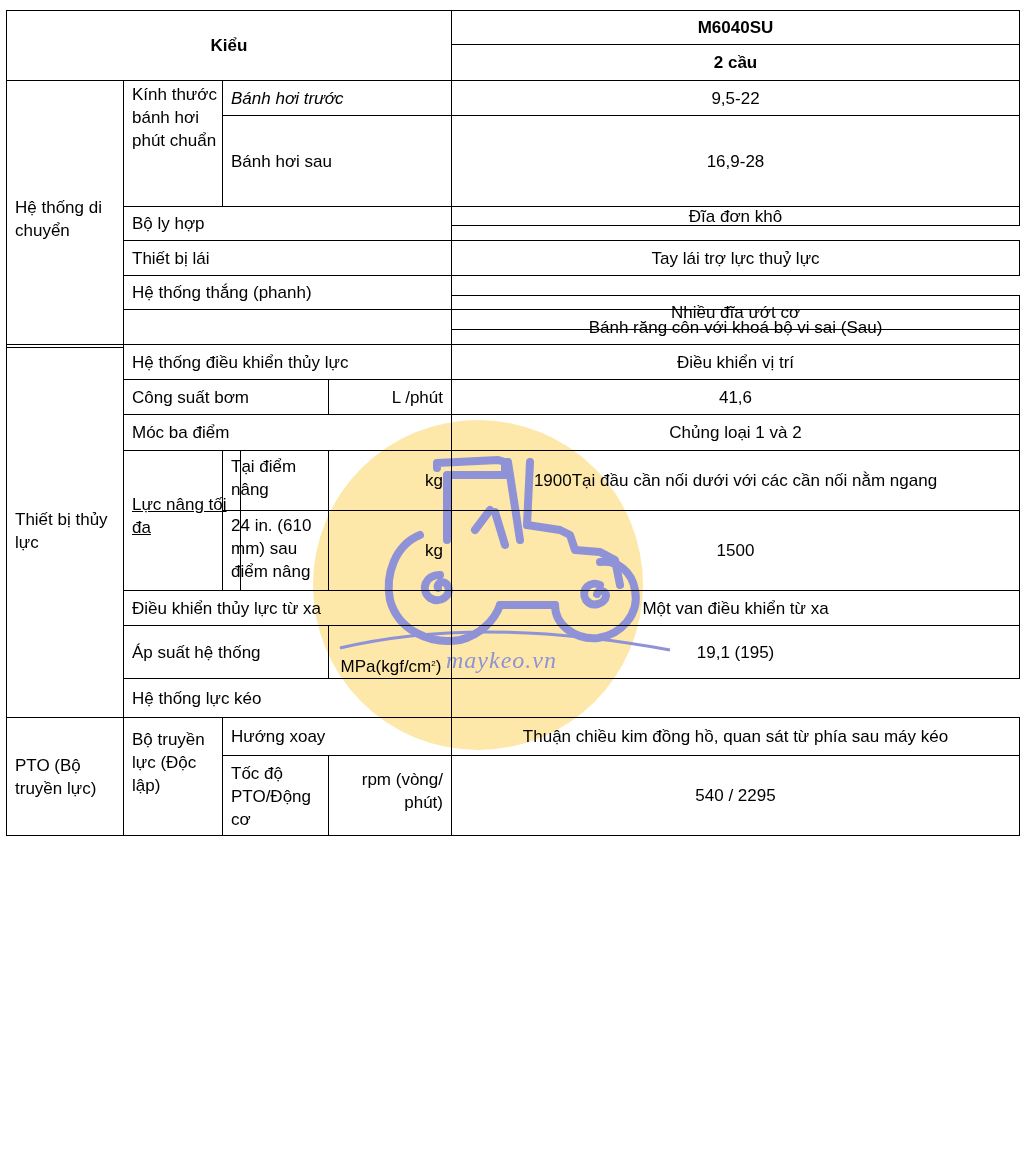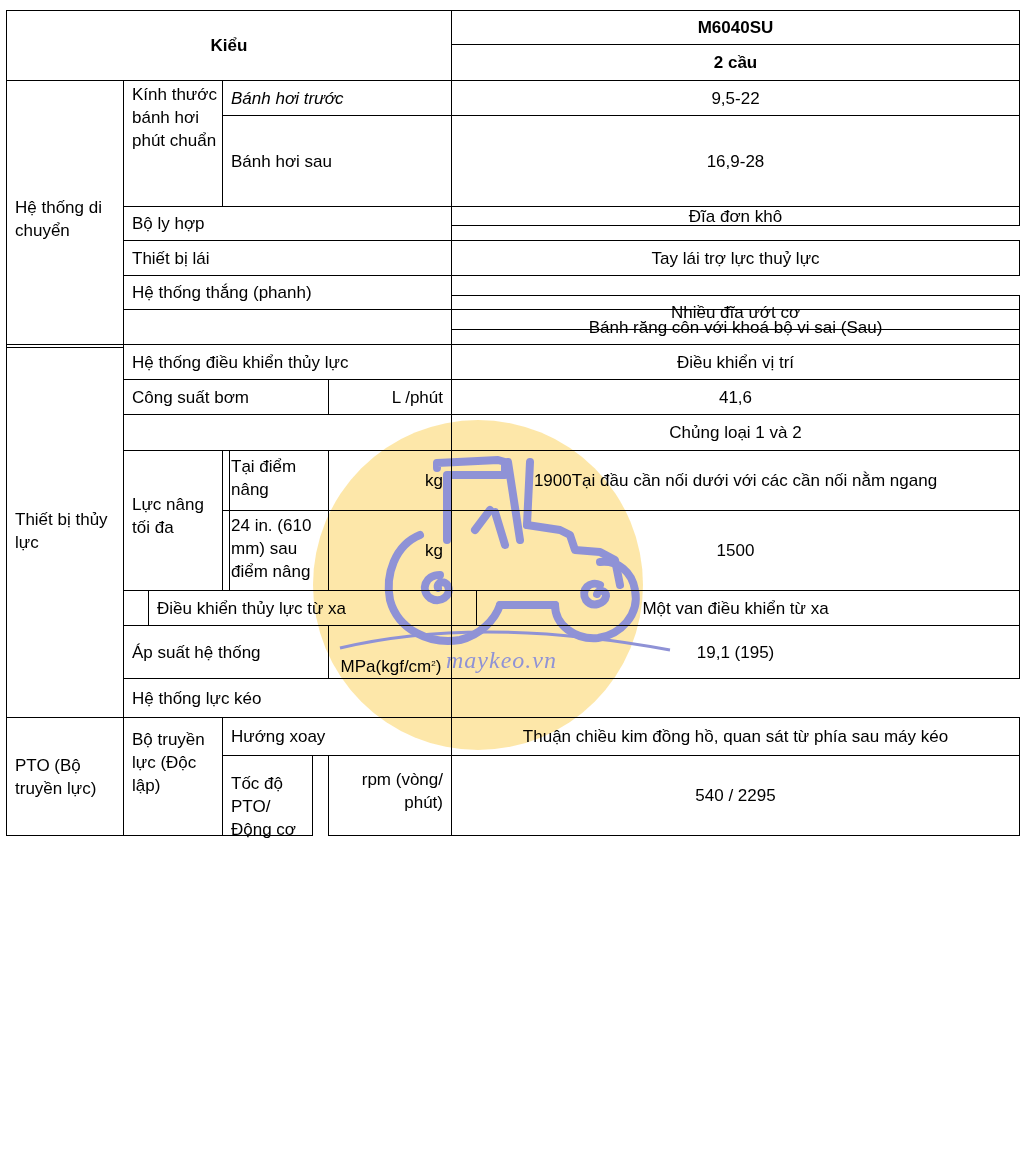--- a/index.html
+++ b/index.html
@@ -69,47 +69,48 @@
   <div class="cell c" style="left:451px;top:309px;width:569px;height:36px;">Bánh răng côn với khoá bộ vi sai (Sau)</div>
 
   <div class="cell l" style="left:6px;top:344px;width:118px;height:374px;padding-right:4px;">Thiết bị thủy lực</div>
   <div class="cell l" style="left:123px;top:344px;width:329px;height:36px;">Hệ thống điều khiển thủy lực</div>
   <div class="cell c" style="left:451px;top:344px;width:569px;height:36px;">Điều khiển vị trí</div>
 
   <div class="cell l" style="left:123px;top:379px;width:206px;height:36px;">Công suất bơm</div>
   <div class="cell r" style="left:328px;top:379px;width:124px;height:36px;">L /phút</div>
   <div class="cell c" style="left:451px;top:379px;width:569px;height:36px;">41,6</div>
 
+  <div class="cell l" style="left:123px;top:414px;width:329px;height:37px;">Móc ba điểm</div>
   <div class="cell c" style="left:451px;top:414px;width:569px;height:37px;">Chủng loại 1 và 2</div>
 
-  <div class="cell l" style="left:123px;top:450px;width:107px;height:141px;padding-right:4px;align-items:flex-start;padding-top:42px;">Lực nâng tối đa</div>
+  <div class="cell l" style="left:123px;top:450px;width:118px;height:141px;padding-right:4px;align-items:flex-start;padding-top:42px;text-decoration:underline;">Lực nâng tối đa</div>
   <div class="cell lt" style="left:222px;top:450px;width:107px;height:61px;padding-top:4px;padding-right:4px;">Tại điểm nâng</div>
   <div class="cell r" style="left:328px;top:450px;width:124px;height:61px;">kg</div>
   <div class="cell c col" style="left:451px;top:450px;width:569px;height:61px;">
     <span>1900</span>
     <span>Tại đầu cần nối dưới với các cần nối nằm ngang</span>
   </div>
 
   <div class="cell lt" style="left:222px;top:510px;width:107px;height:81px;padding-top:3px;padding-right:4px;">24 in. (610 mm) sau điểm nâng</div>
   <div class="cell r" style="left:328px;top:510px;width:124px;height:81px;">kg</div>
   <div class="cell c" style="left:451px;top:510px;width:569px;height:81px;">1500</div>
 
-  <div class="cell l" style="left:123px;top:590px;width:329px;height:36px;margin-left:25px;">Điều khiển thủy lực từ xa</div>
+  <div class="cell l" style="left:123px;top:590px;width:329px;height:36px;">Điều khiển thủy lực từ xa</div>
   <div class="cell c" style="left:451px;top:590px;width:569px;height:36px;">Một van điều khiển từ xa</div>
 
   <div class="cell l" style="left:123px;top:625px;width:206px;height:54px;">Áp suất hệ thống</div>
   <div class="cell r col" style="left:328px;top:625px;width:124px;height:54px;align-items:flex-end;justify-content:center;padding-right:6px;">
     <span>MPa</span>
     <span><span>(kgf/cm</span><sup>2</sup><span>)</span></span>
   </div>
   <div class="cell c" style="left:451px;top:625px;width:569px;height:54px;">19,1 (195)</div>
 
   <div class="cell l" style="left:123px;top:678px;width:329px;height:40px;">Hệ thống lực kéo</div>
 
   <div class="cell l" style="left:6px;top:717px;width:118px;height:119px;padding-right:4px;">PTO (Bộ truyền lực)</div>
   <div class="cell lt" style="left:123px;top:717px;width:100px;height:119px;padding-top:10px;padding-right:4px;">Bộ truyền lực (Độc lập)</div>
   <div class="cell l" style="left:222px;top:717px;width:230px;height:39px;">Hướng xoay</div>
   <div class="cell c" style="left:451px;top:717px;width:569px;height:39px;">Thuận chiều kim đồng hồ, quan sát từ phía sau máy kéo</div>
-  <div class="cell lt" style="left:222px;top:755px;width:91px;height:81px;padding-top:16px;padding-right:4px;">Tốc độ PTO/Động cơ</div>
+  <div class="cell lt" style="left:222px;top:755px;width:107px;height:81px;padding-top:6px;padding-right:4px;">Tốc độ PTO/Động cơ</div>
   <div class="cell rt" style="left:328px;top:755px;width:124px;height:81px;padding-top:12px;padding-right:8px;">rpm (vòng/ phút)</div>
   <div class="cell c" style="left:451px;top:755px;width:569px;height:81px;">540 / 2295</div>
 
 </div>
 
 </body></html>

